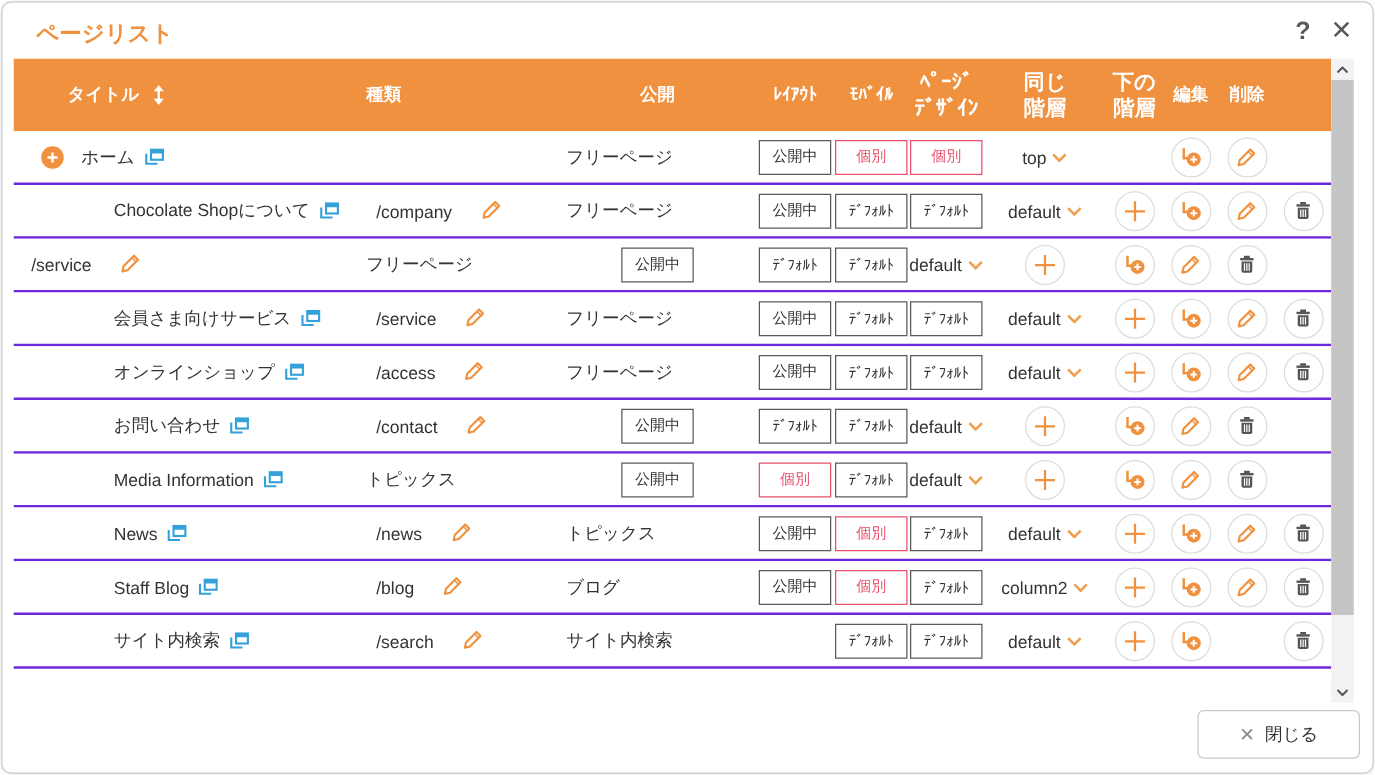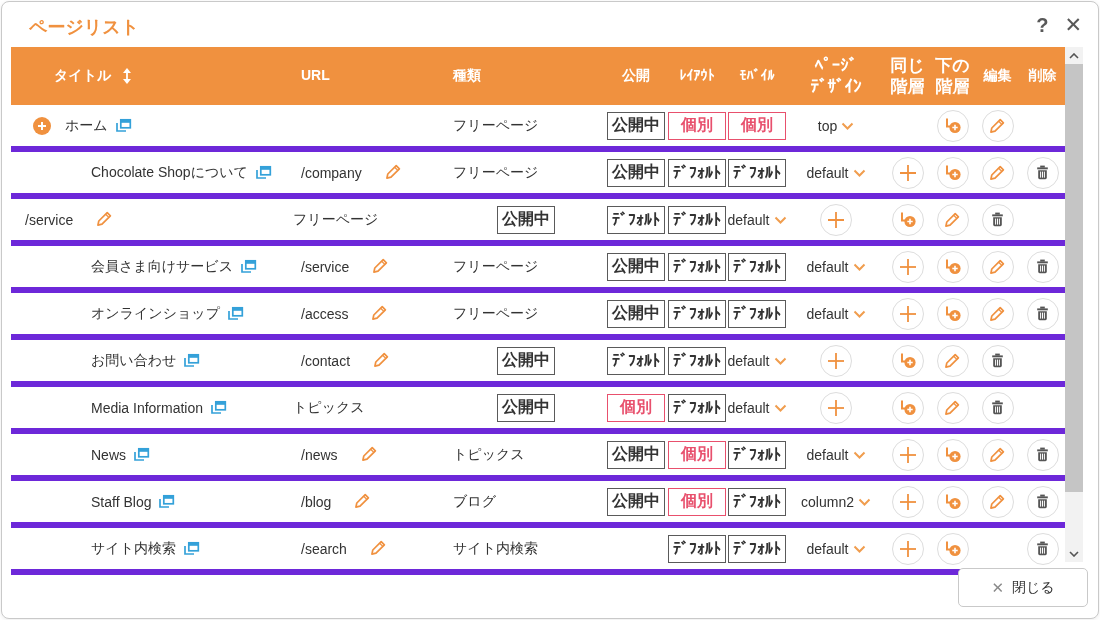--- a/index.html
+++ b/index.html
@@ -15,33 +15,33 @@
   
   .table{position:absolute;left:9px;top:45px;width:1054px;}
   .grid{display:grid;grid-template-columns:276px 160px 158px 62px 60px 60px 98px 45px 45px 45px 45px;align-items:center;}
   .thead{background:#f0913f;height:58px;color:#fff;font-weight:bold;font-size:14px;}
   .th{display:flex;align-items:center;justify-content:center;text-align:center;line-height:1.25;}
   .th.two{flex-direction:column;font-size:17px;}
   .th-title{justify-content:flex-start;padding-left:43px;cursor:pointer;}
   .th-url{justify-content:flex-start;padding-left:14px;}
   .th-type{justify-content:flex-start;padding-left:6px;}
   .sort-icon{margin-left:10px;display:inline-flex;}
-  .row{height:41px;border-bottom:6px solid #6d28d9;font-size:14px;background:#fff;}
+  .row{height:41px;border-bottom:2px solid #6d28d9;font-size:14px;background:#fff;}
   .cell{display:flex;align-items:center;}
   .c-title{padding-left:22px;}
   .expand{width:18px;height:18px;border-radius:50%;background:#f0913f;display:inline-flex;
     align-items:center;justify-content:center;margin-right:14px;flex:none;cursor:pointer;}
   .rtitle{white-space:nowrap;}
   .rtitle.indent{margin-left:26px;}
   .winicon{margin-left:7px;display:inline-flex;cursor:pointer;}
   .c-url{padding-left:14px;gap:23px;}
   .c-type{padding-left:6px;}
   .c-center{justify-content:center;}
   .badge{width:56px;height:26px;border:1px solid #5a5a5a;display:inline-flex;align-items:center;
-    justify-content:center;font-size:16px;color:#333;background:#fff;cursor:pointer;white-space:nowrap;font-weight:bold;}
+    justify-content:center;font-size:12px;color:#333;background:#fff;cursor:pointer;white-space:nowrap;}
   .badge.red{border-color:#e8506d;color:#e8506d;}
   .design{display:inline-flex;align-items:center;gap:4px;cursor:pointer;}
   .cbtn{width:32px;height:32px;border-radius:50%;border:1px solid #ddd;background:#fff;
     display:inline-flex;align-items:center;justify-content:center;cursor:pointer;padding:0;}
   
   .scrollbar{position:absolute;left:1063px;top:45px;width:18px;height:515px;background:#f2f2f2;}
   .sb-btn{position:absolute;left:0;width:18px;height:17px;background:#f2f2f2;display:flex;
     align-items:center;justify-content:center;cursor:pointer;}
   .sb-up{top:0;}
   .sb-down{bottom:0;}
@@ -70,21 +70,20 @@
       <div class="th th-title">
         <span>タイトル</span>
         <span class="sort-icon">
           <svg width="12" height="16" viewBox="0 0 12 16">
             <line x1="6" y1="3.5" x2="6" y2="12.5" stroke="#fff" stroke-width="1.8"></line>
             <path d="M6 0 L10 5 H2 Z" fill="#fff"></path>
             <path d="M6 16 L10 11 H2 Z" fill="#fff"></path>
           </svg>
         </span>
       </div>
-      <div class="th th-url">URL</div>
       <div class="th th-type">種類</div>
       <div class="th">公開</div>
       <div class="th">ﾚｲｱｳﾄ</div>
       <div class="th">ﾓﾊﾞｲﾙ</div>
       <div class="th two">
         <span>ﾍﾟｰｼﾞ</span>
         <span>ﾃﾞｻﾞｲﾝ</span>
       </div>
       <div class="th two">
         <span>同じ</span>

